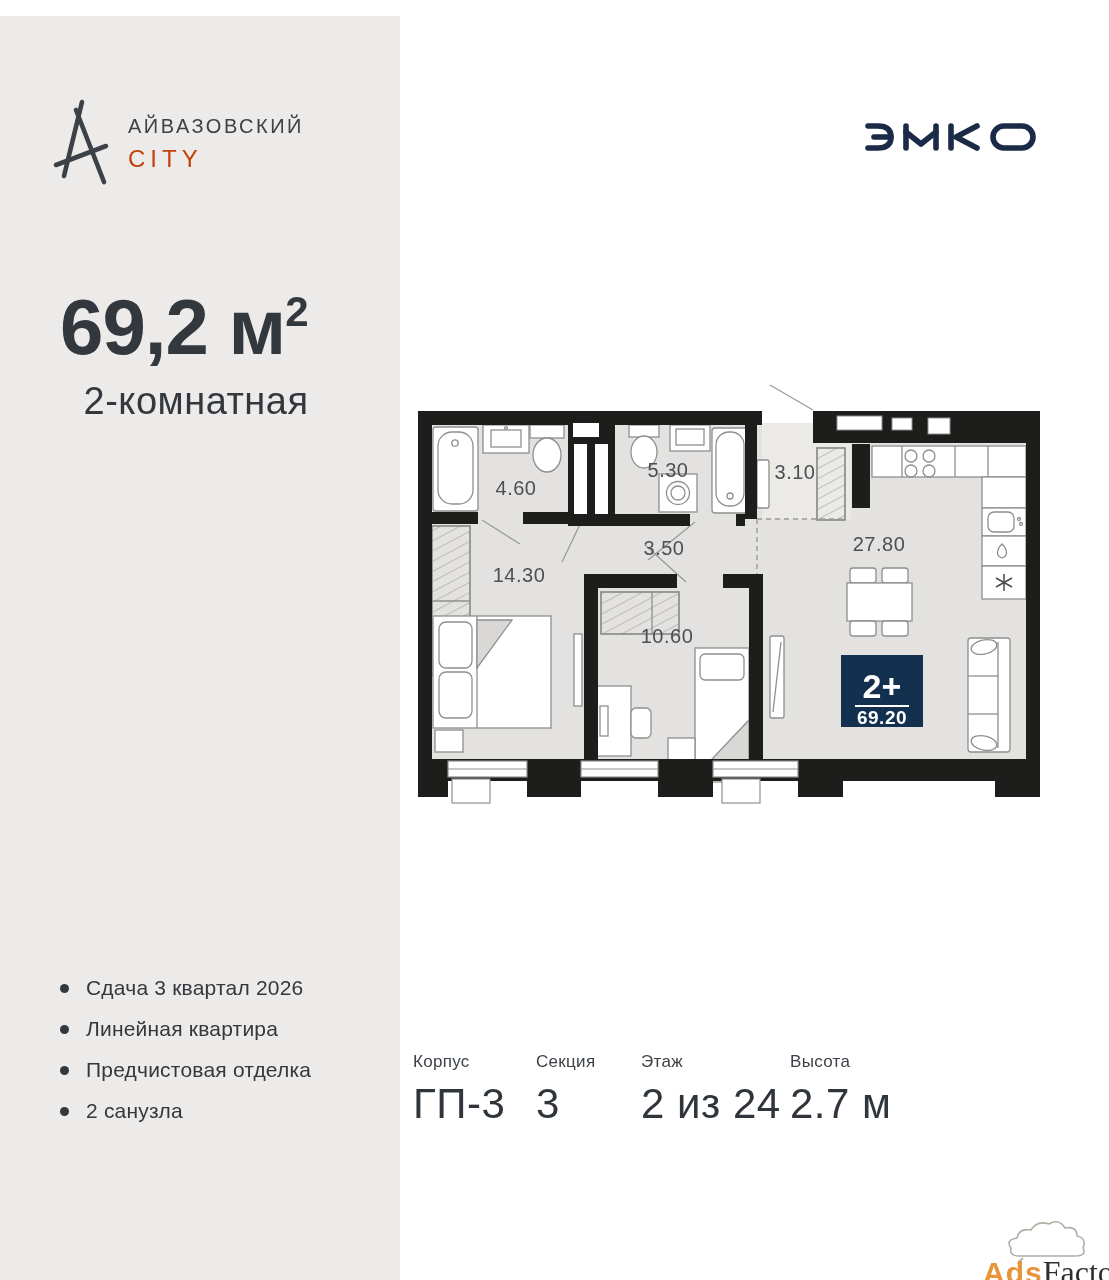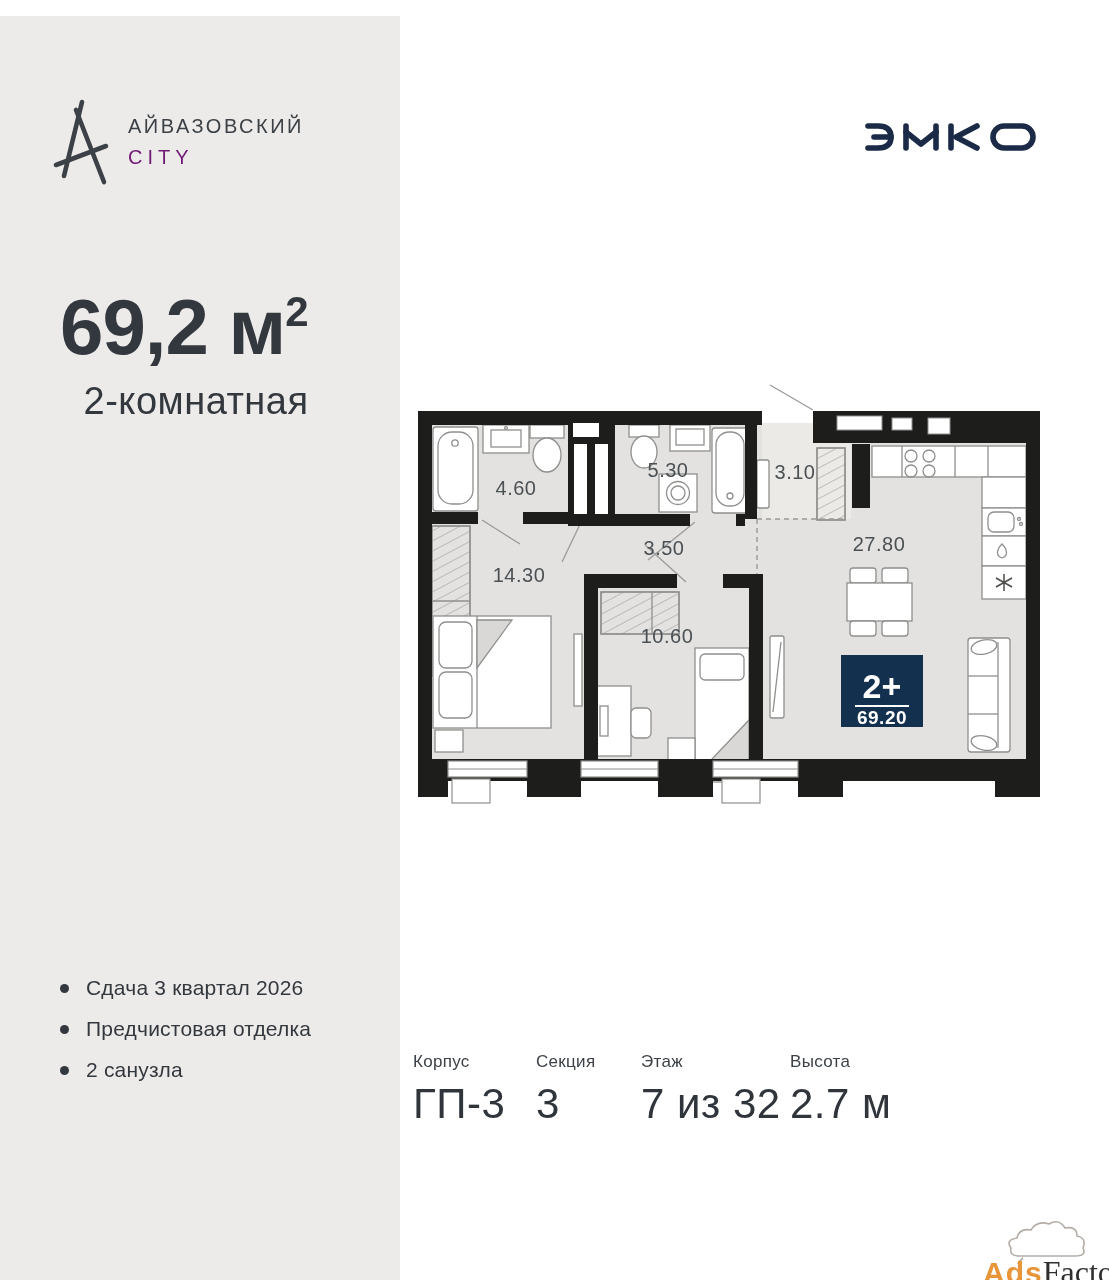--- a/index.html
+++ b/index.html
@@ -5,21 +5,21 @@
   html,body{margin:0;padding:0;background:#ffffff;}
   #page{position:relative;width:1109px;height:1280px;background:#ffffff;overflow:hidden;
         font-family:"Liberation Sans","DejaVu Sans",sans-serif;color:#33383e;margin-top:16px;}
   .left-panel{position:absolute;left:0;top:0;width:400px;height:1280px;background:#edebe9;}
 
   
   .brand{position:absolute;left:45px;top:78px;width:330px;height:100px;}
   .brand-mark{position:absolute;left:0;top:0;}
   .brand-text{position:absolute;left:83px;top:22px;line-height:1;}
   .brand-line1{font-size:20px;letter-spacing:2.5px;font-weight:500;color:#3b4146;}
-  .brand-line2{font-size:20px;letter-spacing:5px;font-weight:500;color:#701a75;margin-top:11px;}
+  .brand-line2{font-size:24px;letter-spacing:5px;font-weight:500;color:#c2410c;margin-top:11px;}
 
   
   .enko{position:absolute;left:858px;top:100px;}
 
   
   .area-title{position:absolute;left:60px;top:272px;}
   .area-main{font-size:78px;font-weight:700;color:#33383e;letter-spacing:-1px;line-height:1;}
   .area-main sup{font-size:42px;font-weight:700;vertical-align:28px;letter-spacing:0;}
   .area-type{font-size:38px;font-weight:400;color:#33383e;margin-top:14px;letter-spacing:0.5px;text-align:right;}
 
@@ -300,39 +300,43 @@
     </g>
   </svg>
 
   <div class="features">
     <div class="feature">
       <span class="dot"></span>
       <span class="txt">Сдача 3 квартал 2026</span>
     </div>
     <div class="feature">
       <span class="dot"></span>
+      <span class="txt">Линейная квартира</span>
+    </div>
+    <div class="feature">
+      <span class="dot"></span>
       <span class="txt">Предчистовая отделка</span>
     </div>
     <div class="feature">
       <span class="dot"></span>
       <span class="txt">2 санузла</span>
     </div>
   </div>
 
   <div class="detail d1">
     <div class="lbl">Корпус</div>
     <div class="val">ГП-3</div>
   </div>
   <div class="detail d2">
     <div class="lbl">Секция</div>
     <div class="val">3</div>
   </div>
   <div class="detail d3">
     <div class="lbl">Этаж</div>
-    <div class="val">7 из 32</div>
+    <div class="val">2 из 24</div>
   </div>
   <div class="detail d4">
     <div class="lbl">Высота</div>
     <div class="val">2.7 м</div>
   </div>
 
   <div class="watermark">
     <svg class="wm-cloud" width="86" height="48" viewBox="0 0 86 48">
       <g fill="none" stroke="#b3ada6" stroke-width="1.6" stroke-linejoin="round">
         <path d="M14,40 Q4,40 6,32 Q0,24 12,22 Q14,12 26,14 Q32,4 44,8 Q54,2 60,12 Q72,10 72,20 Q82,22 78,32 Q82,40 70,40 Z"></path>

